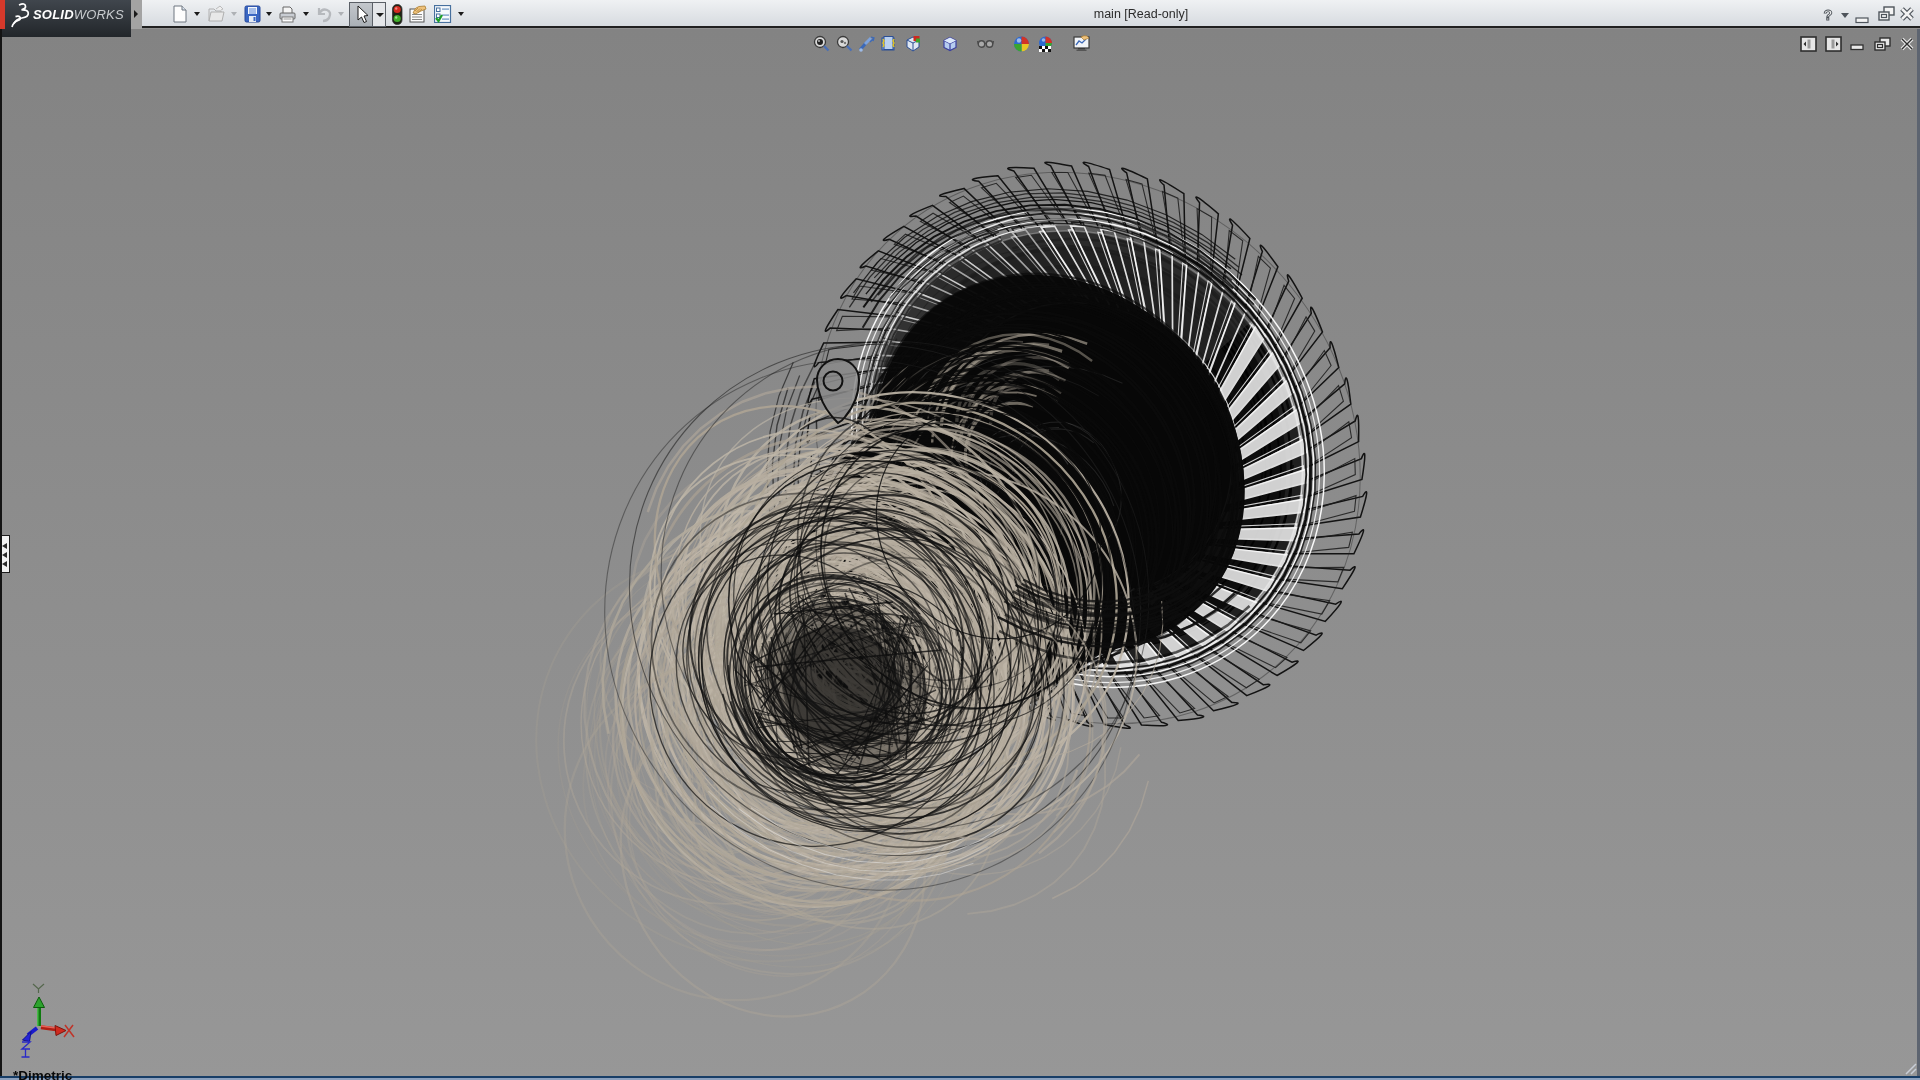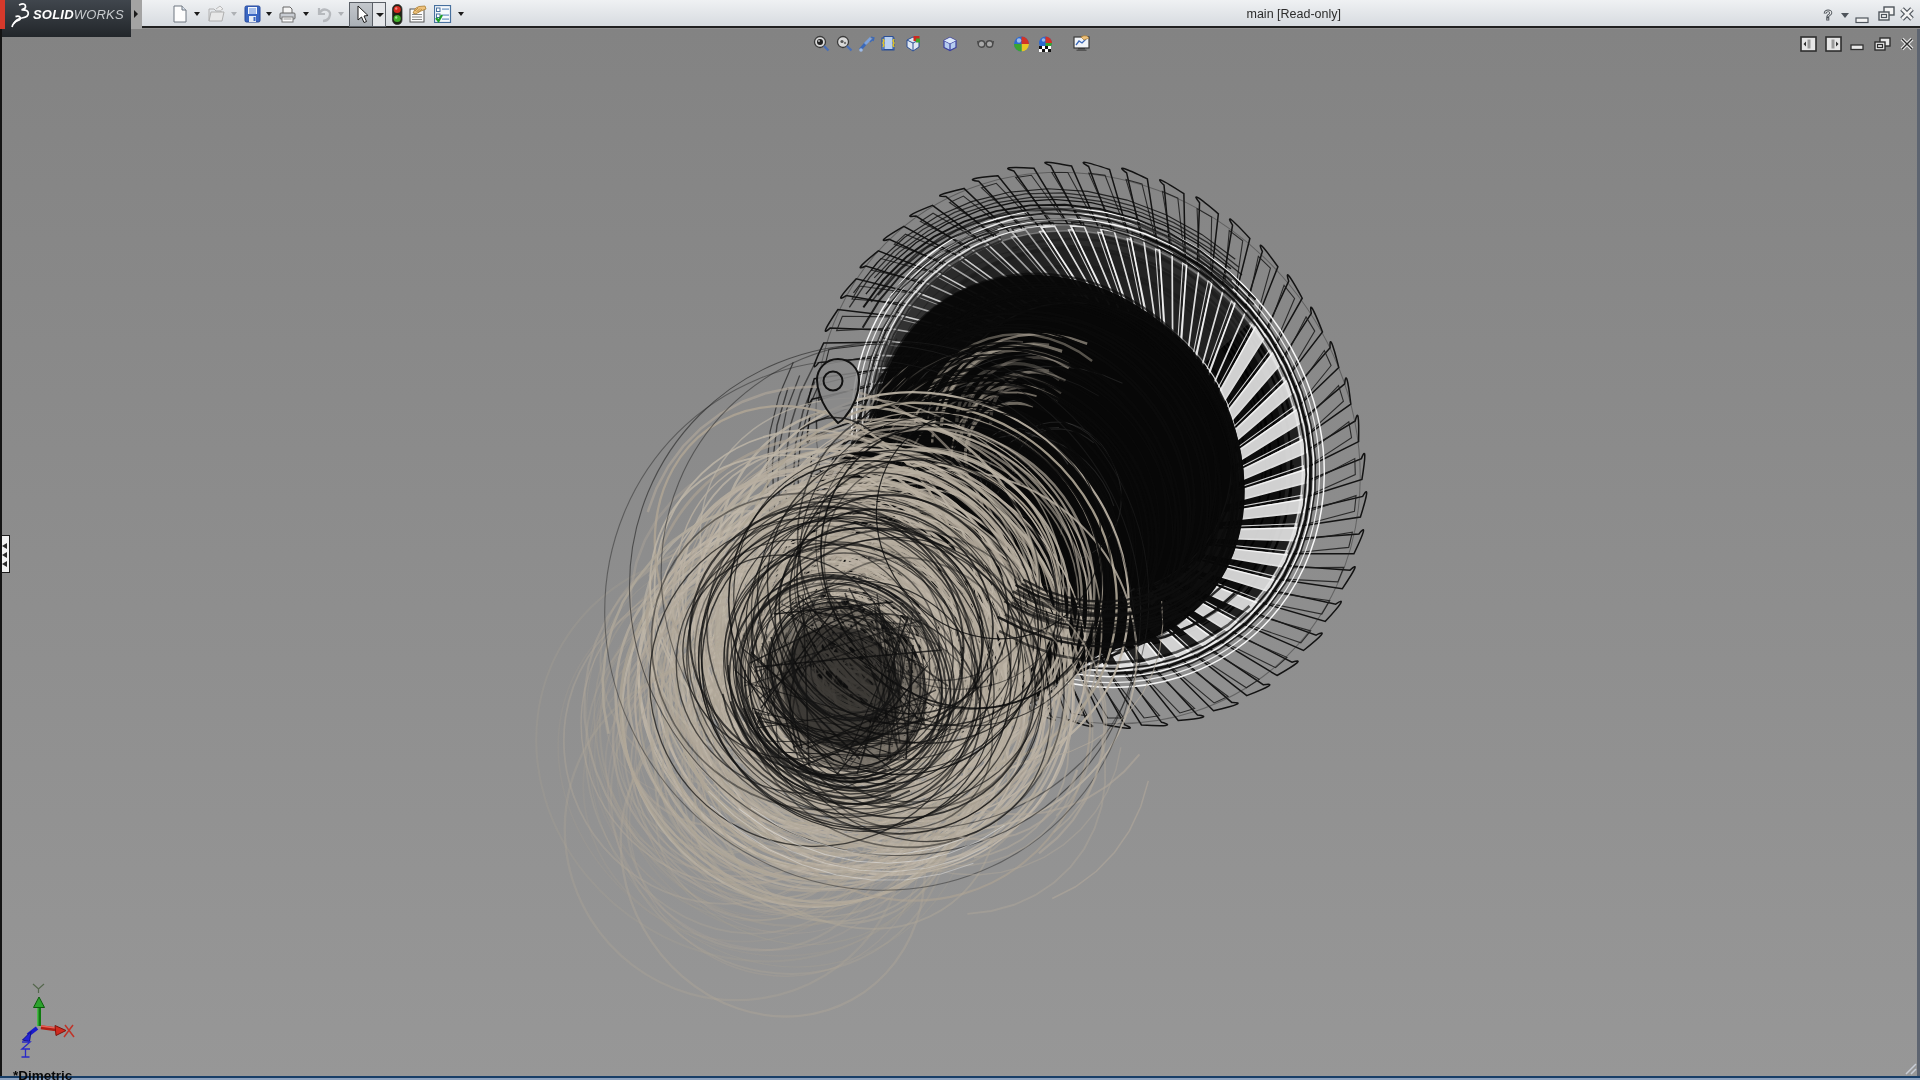--- a/index.html
+++ b/index.html
@@ -12,21 +12,21 @@
 #logo .txt { position:absolute; left:33px; top:7px; font-size:13px; font-weight:bold; font-style:italic;
   color:#fff; letter-spacing:0.2px; }
 #logo .txt .w { color:#c9cccf; font-weight:normal; }
 #sep { position:absolute; left:131px; top:0; width:11px; height:29px; background:#a3a3a3; }
 #sep .arr { position:absolute; left:3px; top:10px; width:0; height:0;
   border-left:4.5px solid #1a1a1a; border-top:4px solid transparent; border-bottom:4px solid transparent; }
 .tbicon { position:absolute; top:6px; }
 .dd { position:absolute; top:12px; width:0; height:0; border-top:4px solid #1a1a1a;
   border-left:3.5px solid transparent; border-right:3.5px solid transparent; }
 .dd.gray { border-top-color:#aeb1b5; }
-#titletext { position:absolute; left:941px; top:0; width:400px; height:28px; text-align:right;
+#titletext { position:absolute; left:941px; top:0; width:400px; height:28px; text-align:center;
   line-height:28px; font-size:12.5px; color:#2c2c2c; }
 #lefthandle { position:absolute; left:0; top:535px; width:10px; height:38px; background:#f2f2f2;
   border:1px solid #1c1c1c; border-left:none; }
 .harr { position:absolute; left:2px; width:0; height:0; border-right:5px solid #2a2a2a;
   border-top:3.5px solid transparent; border-bottom:3.5px solid transparent; }
 #leftborder { position:absolute; left:0; top:29px; width:2px; height:1047px; background:#141414; }
 #rightborder { position:absolute; right:0; top:29px; width:3px; height:1047px; background:#5d6470; }
 #botline { position:absolute; left:0; top:1076px; width:1920px; height:2px; background:#173d66; }
 #botstrip { position:absolute; left:0; top:1078px; width:1920px; height:2px; background:#8ba0bd; }
 #dimetric { position:absolute; left:13px; top:1068px; font-size:13.5px; color:#0a0a0a; font-weight:bold; font-family:"Liberation Sans",sans-serif; }

